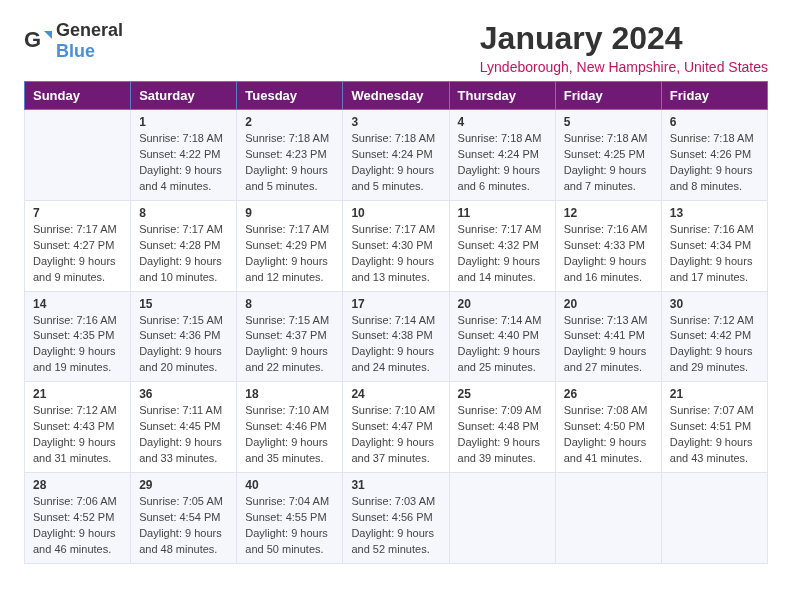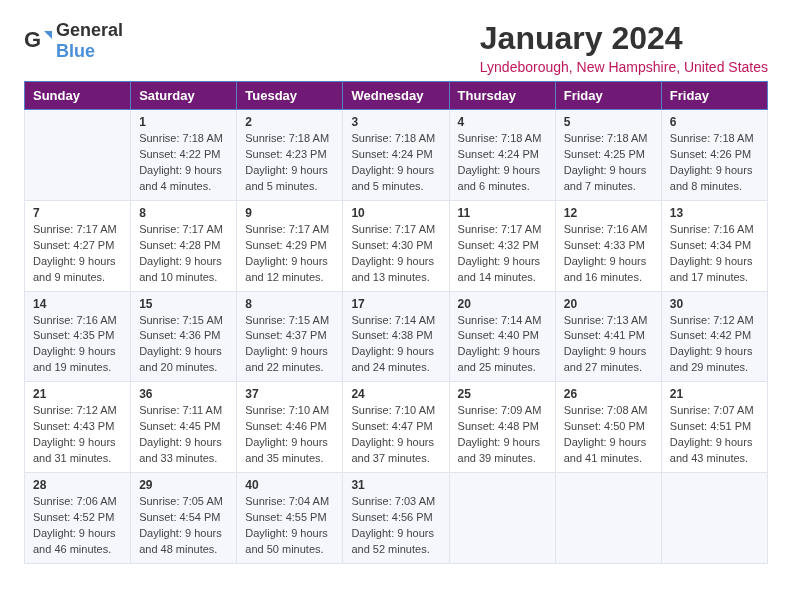--- a/index.html
+++ b/index.html
@@ -222,21 +222,21 @@
         <tr>
           <td>
             <span class="day-num">21</span>
             <div class="day-info">Sunrise: 7:12 AM<br>Sunset: 4:43 PM<br>Daylight: 9 hours and 31 minutes.</div>
           </td>
           <td>
             <span class="day-num">36</span>
             <div class="day-info">Sunrise: 7:11 AM<br>Sunset: 4:45 PM<br>Daylight: 9 hours and 33 minutes.</div>
           </td>
           <td>
-            <span class="day-num">37</span>
+            <span class="day-num">18</span>
             <div class="day-info">Sunrise: 7:10 AM<br>Sunset: 4:46 PM<br>Daylight: 9 hours and 35 minutes.</div>
           </td>
           <td>
             <span class="day-num">24</span>
             <div class="day-info">Sunrise: 7:10 AM<br>Sunset: 4:47 PM<br>Daylight: 9 hours and 37 minutes.</div>
           </td>
           <td>
             <span class="day-num">25</span>
             <div class="day-info">Sunrise: 7:09 AM<br>Sunset: 4:48 PM<br>Daylight: 9 hours and 39 minutes.</div>
           </td>

